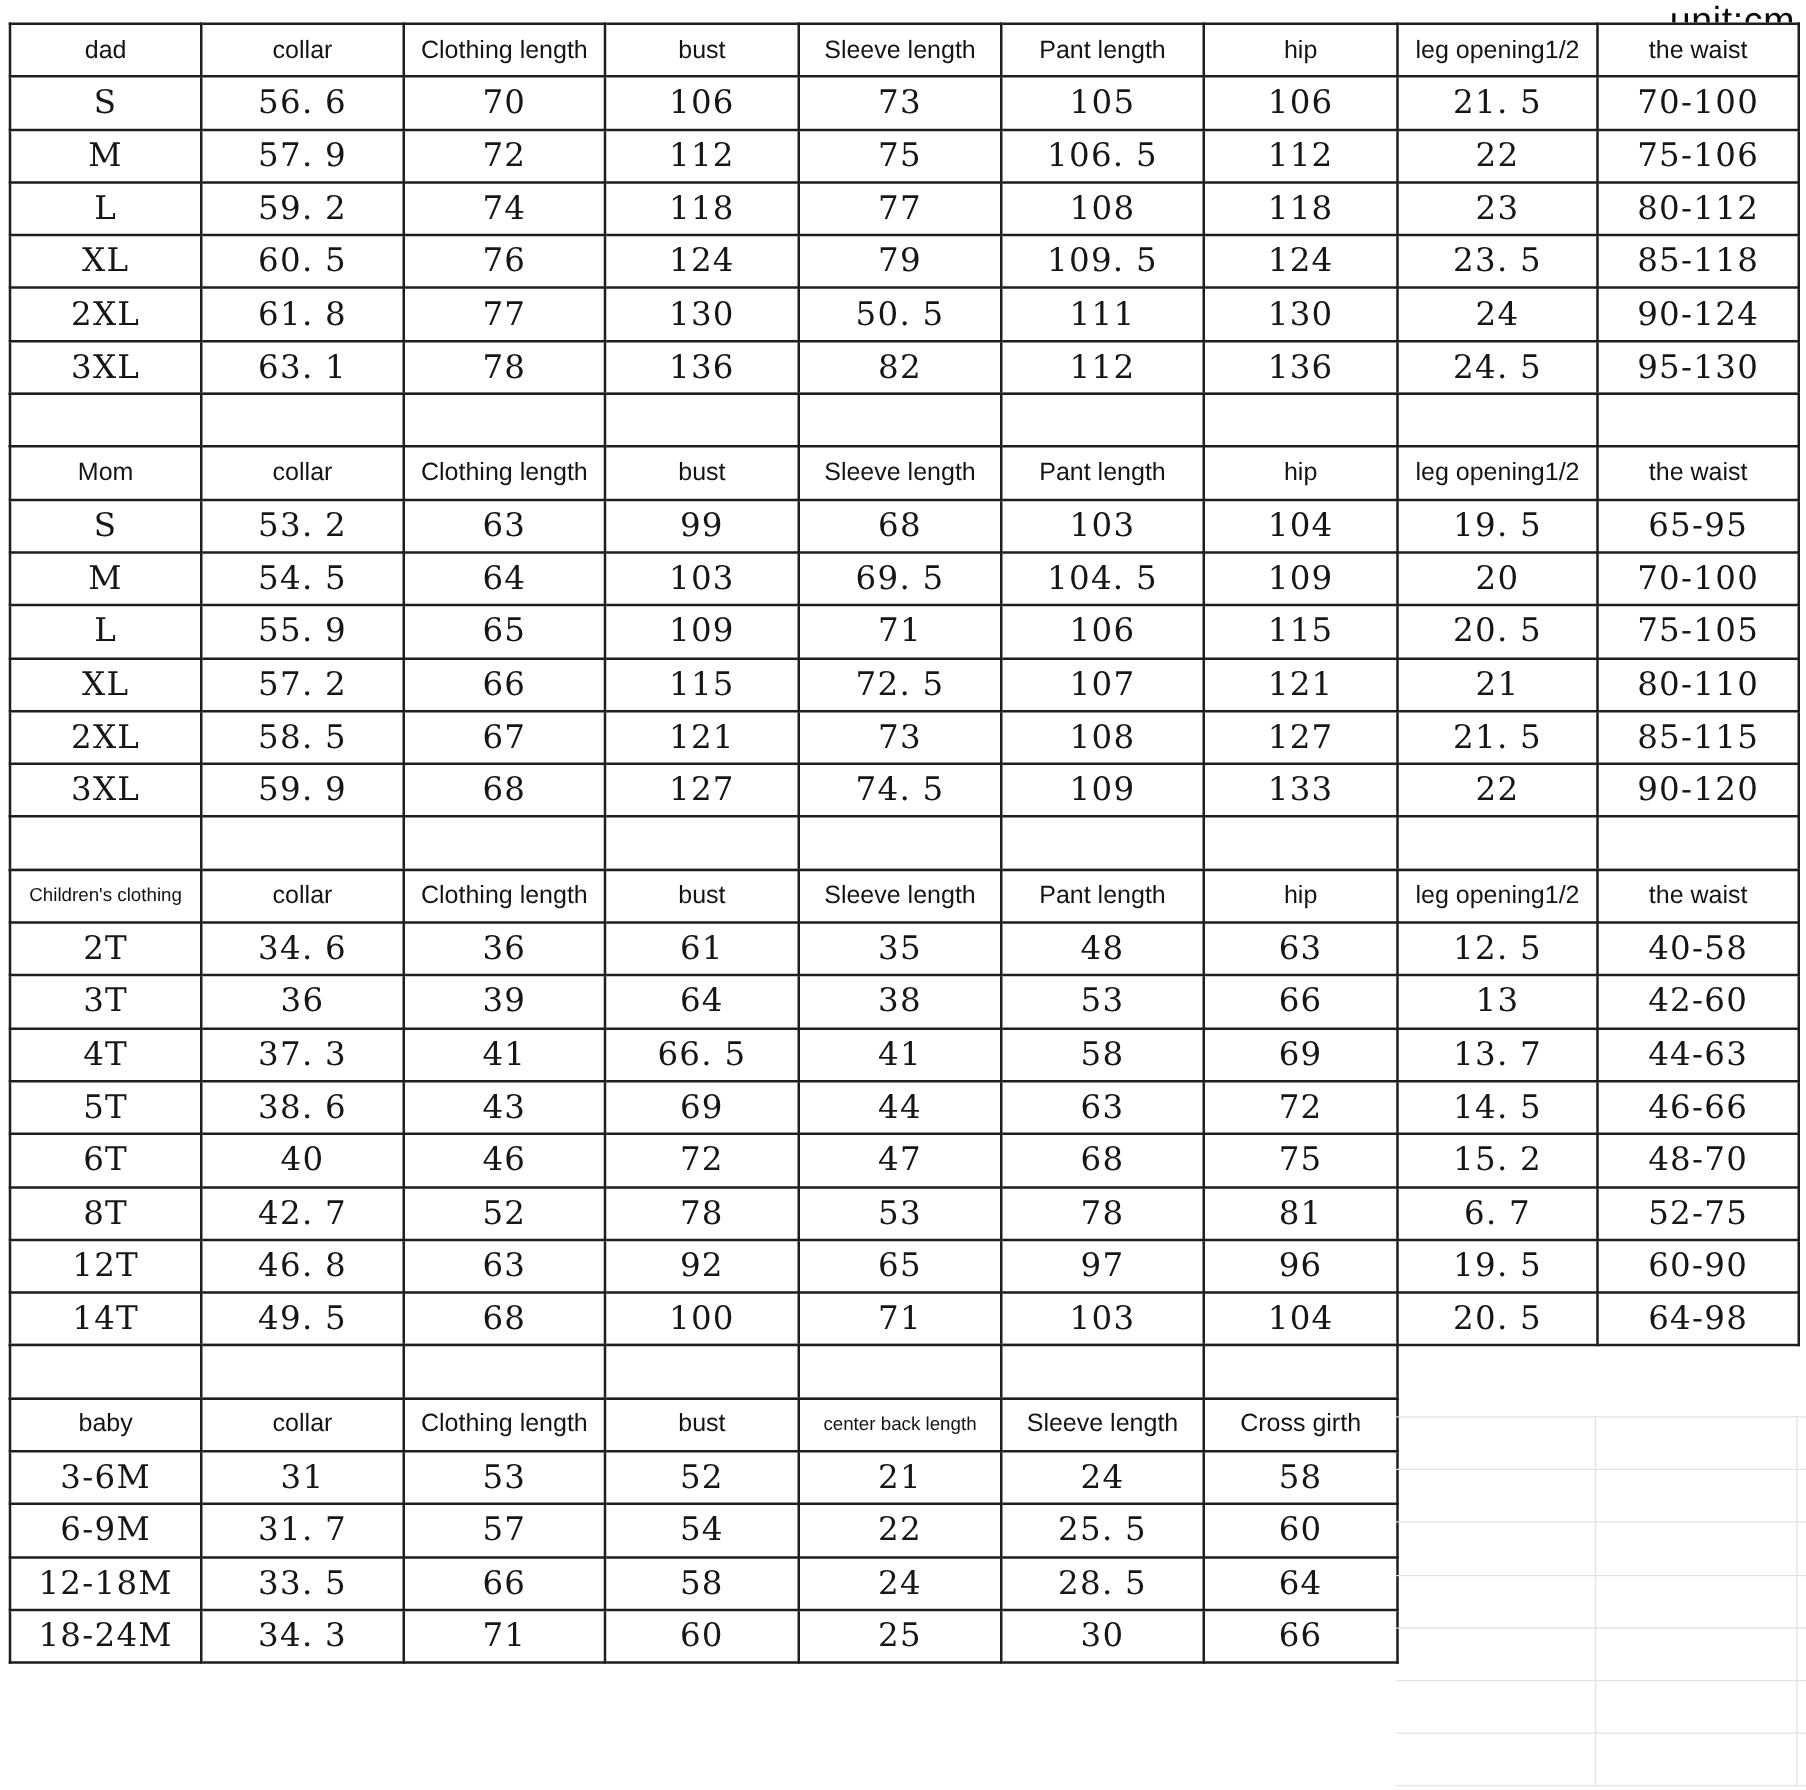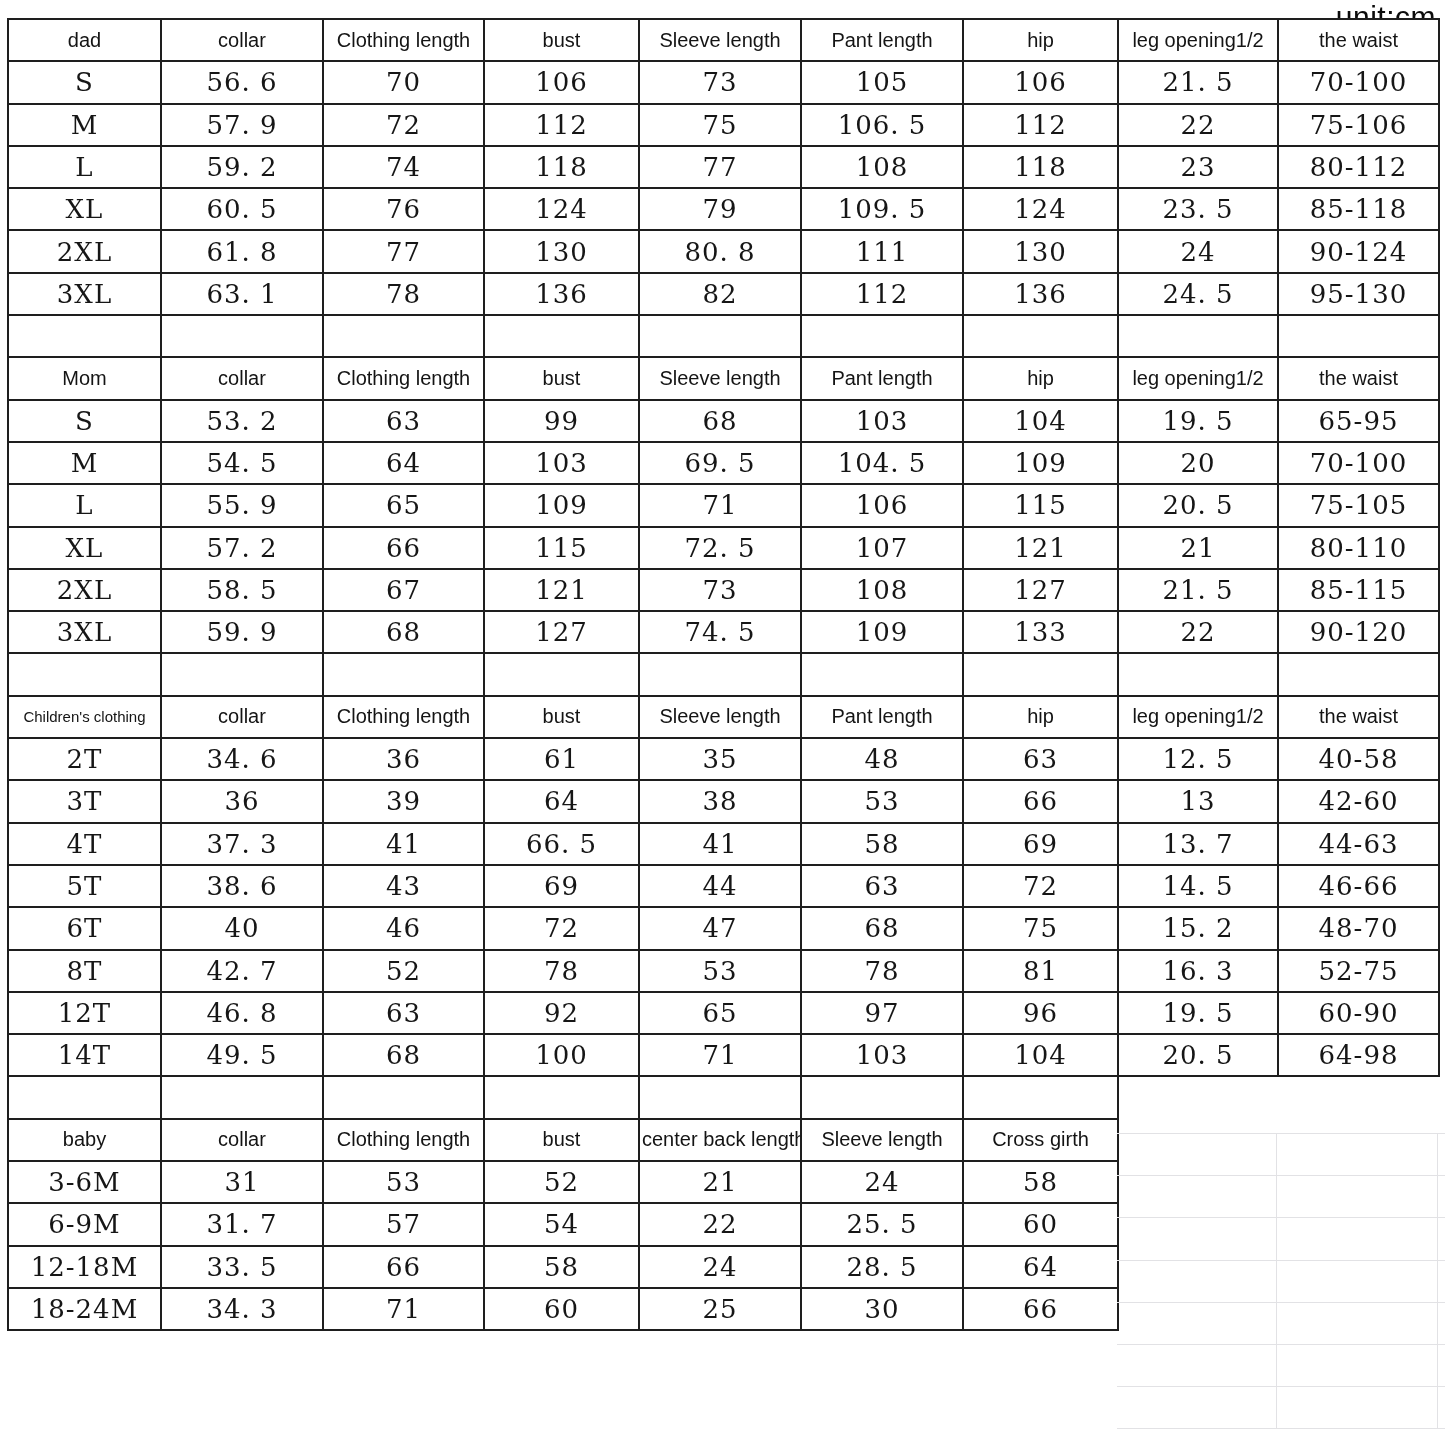--- a/index.html
+++ b/index.html
@@ -48,21 +48,21 @@
     font-size: 20px;
     color: #141414;
   }
   .sz td {
     font-family: "DejaVu Serif", serif;
     font-size: 26px;
     color: #161616;
     letter-spacing: 1px;
   }
   #children-table th:first-child { font-size: 15px; letter-spacing: 0; text-align: center; }
-  #baby-table th:nth-child(5) { font-size: 20px; }
+  #baby-table th:nth-child(5) { font-size: 15px; }
 
   .sep td { background: #fff; }
 
   .faint-h { position: absolute; height: 1px; background: #e2e2e5; }
   .faint-v { position: absolute; width: 1px; background: #e2e2e5; }
 </style>
 </head>
 <body>
 
 <div class="sheet">
@@ -139,21 +139,21 @@
             <td>109. 5</td>
             <td>124</td>
             <td>23. 5</td>
             <td>85-118</td>
           </tr>
           <tr>
             <td>2XL</td>
             <td>61. 8</td>
             <td>77</td>
             <td>130</td>
-            <td>80. 8</td>
+            <td>50. 5</td>
             <td>111</td>
             <td>130</td>
             <td>24</td>
             <td>90-124</td>
           </tr>
           <tr>
             <td>3XL</td>
             <td>63. 1</td>
             <td>78</td>
             <td>136</td>
@@ -397,21 +397,21 @@
             <td>48-70</td>
           </tr>
           <tr>
             <td>8T</td>
             <td>42. 7</td>
             <td>52</td>
             <td>78</td>
             <td>53</td>
             <td>78</td>
             <td>81</td>
-            <td>16. 3</td>
+            <td>6. 7</td>
             <td>52-75</td>
           </tr>
           <tr>
             <td>12T</td>
             <td>46. 8</td>
             <td>63</td>
             <td>92</td>
             <td>65</td>
             <td>97</td>
             <td>96</td>

